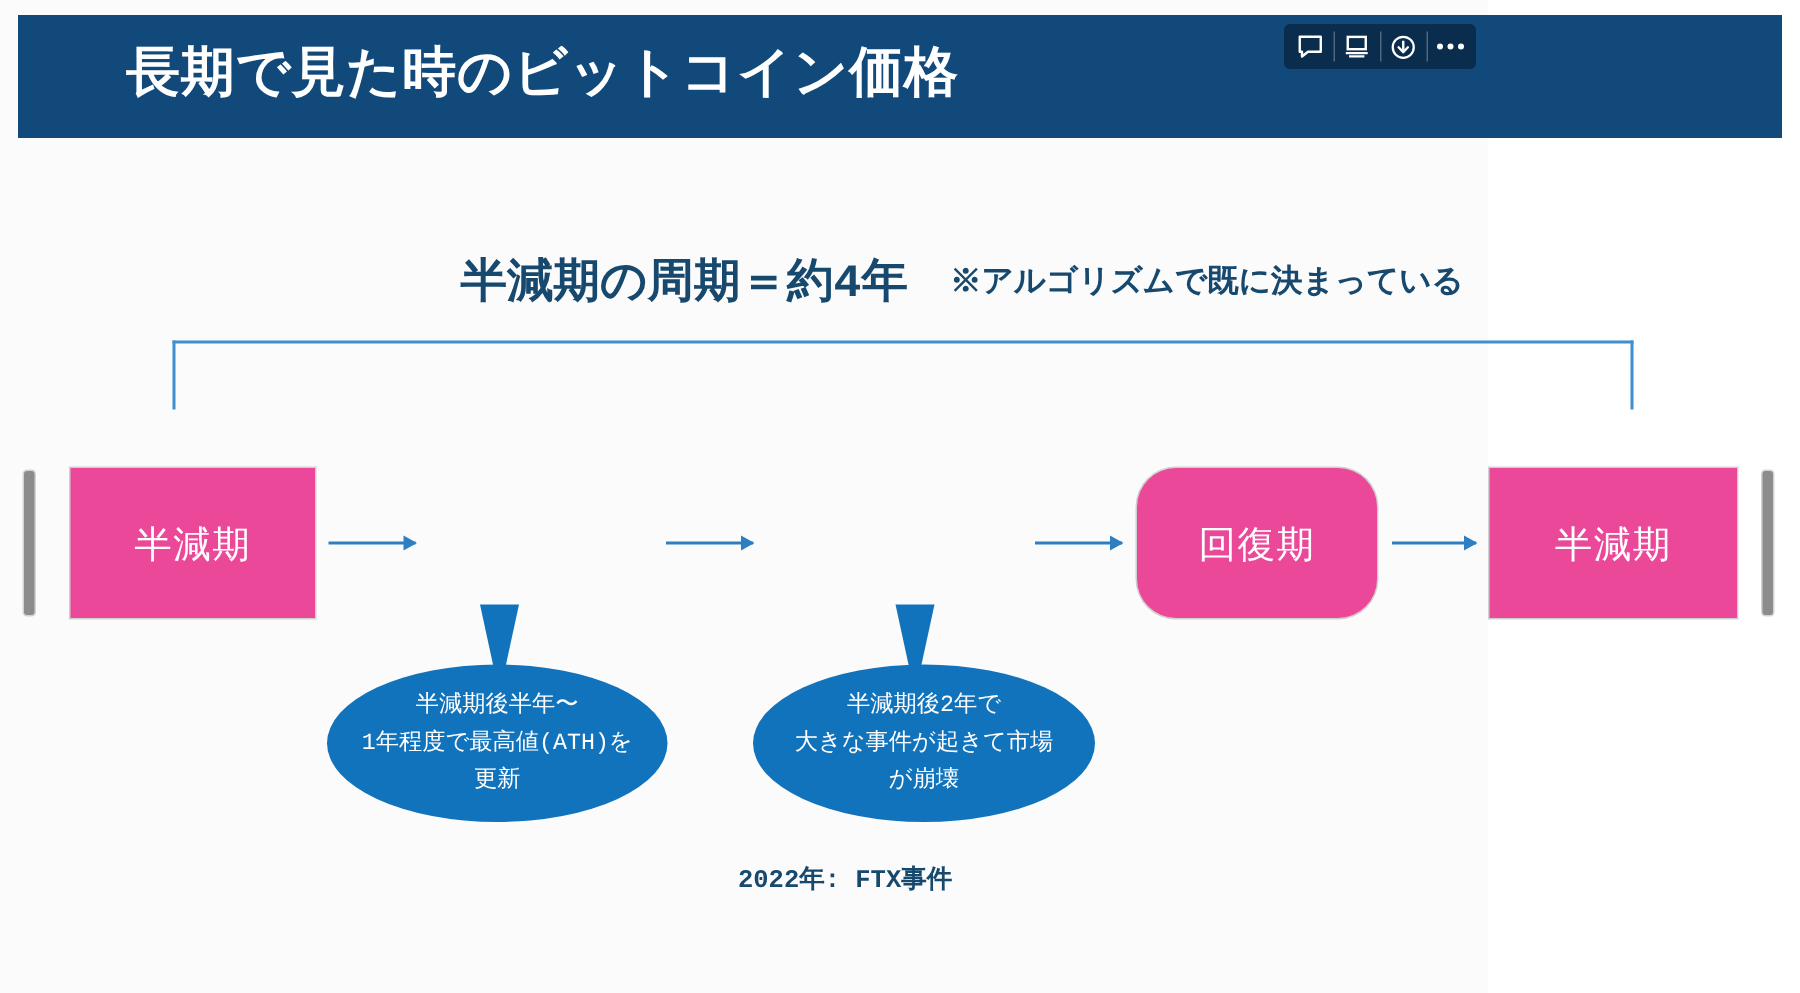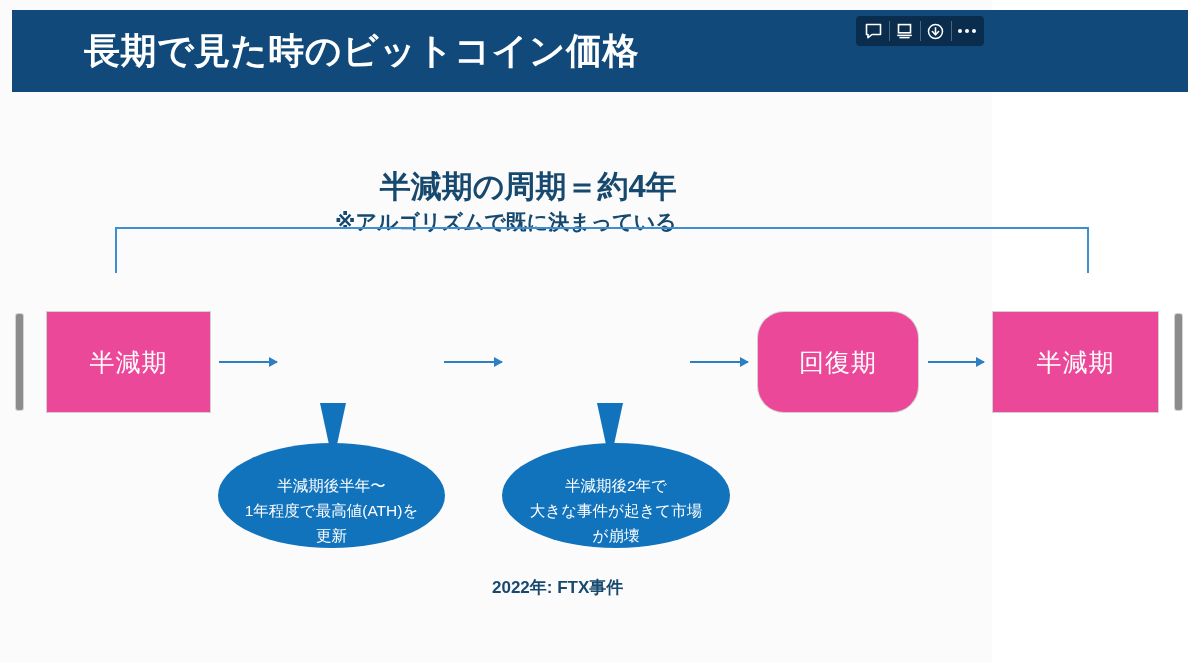--- a/index.html
+++ b/index.html
@@ -13,20 +13,21 @@
     font-family: "Liberation Sans", "DejaVu Sans", sans-serif;
     overflow: hidden;
     position: relative;
   }
   .slide {
     position: absolute;
     left: 0; top: 0;
     width: 992px;
     height: 662px;
     background: #fbfbfb;
+    font-family: Liberation Mono, monospace;
   }
 
   
   .header-bar {
     position: absolute;
     left: 12px;
     top: 10px;
     width: 1176px;
     height: 82px;
     background: #10497a;
@@ -82,23 +83,22 @@
     border-radius: 50%;
     display: block;
   }
 
   
   .subhead {
     position: absolute;
     left: 307px;
     top: 166px;
     display: flex;
-    align-items: flex-end;
+    align-items: center;
     white-space: nowrap;
-    flex-direction: column;
   }
   .subhead-main {
     font-size: 31px;
     font-weight: bold;
     color: #17496f;
     letter-spacing: 0px;
   }
   .subhead-note {
     font-size: 21px;
     font-weight: bold;
@@ -177,21 +177,21 @@
     border-left: 13px solid transparent;
     border-right: 13px solid transparent;
     border-top: 60px solid #1273bd;
   }
   .ellipse {
     position: absolute;
     background: #1273bd;
     border-radius: 50%;
     color: #ffffff;
     display: flex;
-    align-items: flex-end;
+    align-items: center;
     justify-content: center;
     text-align: center;
     font-size: 15.5px;
     line-height: 25px;
     padding: 0 14px;
     box-sizing: border-box;
   }
 
   
   .event-list {

